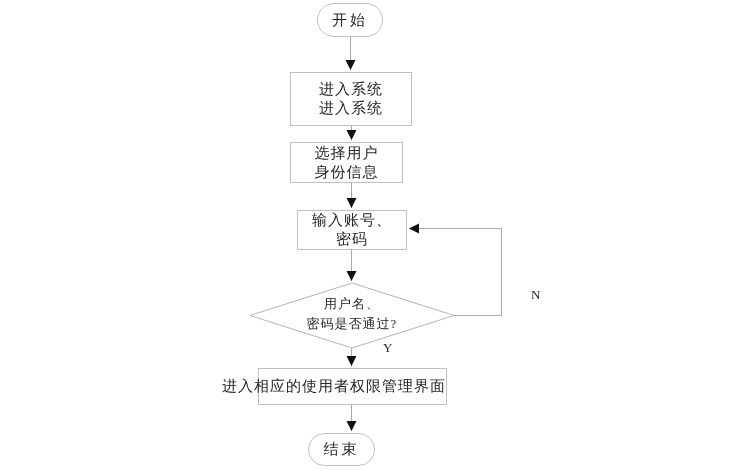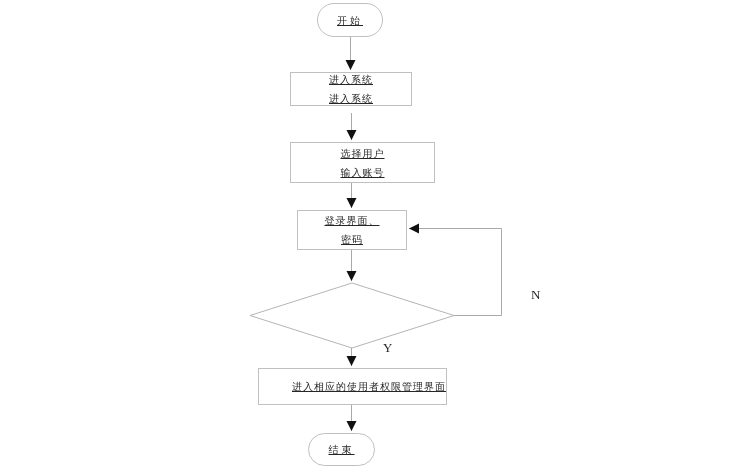--- a/index.html
+++ b/index.html
@@ -25,34 +25,33 @@
   }
   .node {
     position: absolute;
     box-sizing: border-box;
     display: flex;
     flex-direction: column;
     align-items: center;
     justify-content: center;
     background: #ffffff;
     border: 1px solid #c0c0c0;
-    font-size: 10px;
+    font-size: 15px;
     line-height: 19px;
     letter-spacing: 1px;
     text-align: center;
     white-space: nowrap;
-    text-decoration: underline;
   }
   .terminator {
     border-radius: 17px;
     letter-spacing: 3px;
   }
   .node-start  { left: 317px; top: 3px;   width: 66px;  height: 34px; }
-  .node-box1   { left: 290px; top: 72px;  width: 122px; height: 34px; }
-  .node-box2   { left: 290px; top: 142px; width: 145px; height: 41px; }
+  .node-box1   { left: 290px; top: 72px;  width: 122px; height: 54px; }
+  .node-box2   { left: 290px; top: 142px; width: 113px; height: 41px; }
   .node-box3   { left: 297px; top: 210px; width: 110px; height: 40px; }
   .node-box4   { left: 258px; top: 368px; width: 189px; height: 37px; align-items: flex-end; }
   .node-end    { left: 308px; top: 433px; width: 67px;  height: 33px; }
   .diamond-label {
     position: absolute;
     left: 270px;
     top: 294px;
     width: 164px;
     background: transparent;
     border: none;
@@ -107,28 +106,32 @@
     <span>开始</span>
   </div>
 
   <div class="node node-box1">
     <span>进入系统</span>
     <span>进入系统</span>
   </div>
 
   <div class="node node-box2">
     <span>选择用户</span>
-    <span>输入账号</span>
+    <span>身份信息</span>
   </div>
 
   <div class="node node-box3">
-    <span>登录界面、</span>
+    <span>输入账号、</span>
     <span>密码</span>
   </div>
 
+  <div class="diamond-label">
+    <span>用户名、</span>
+    <span>密码是否通过?</span>
+  </div>
 
   <div class="branch-label label-y">Y</div>
   <div class="branch-label label-n">N</div>
 
   <div class="node node-box4">
     <span>进入相应的使用者权限管理界面</span>
   </div>
 
   <div class="node terminator node-end">
     <span>结束</span>

